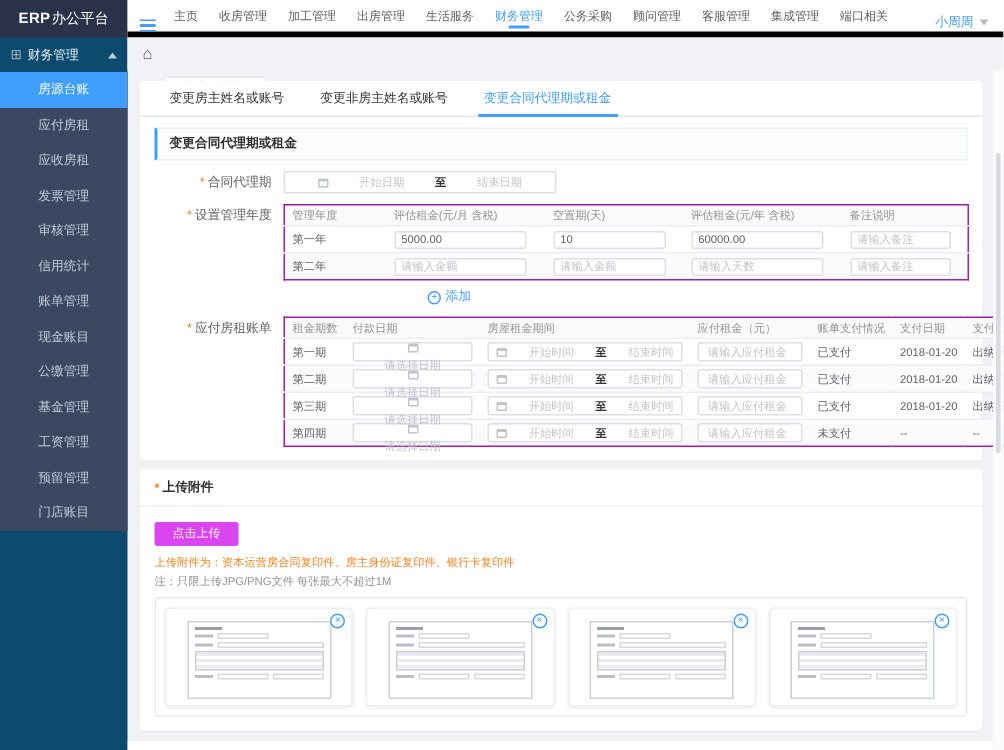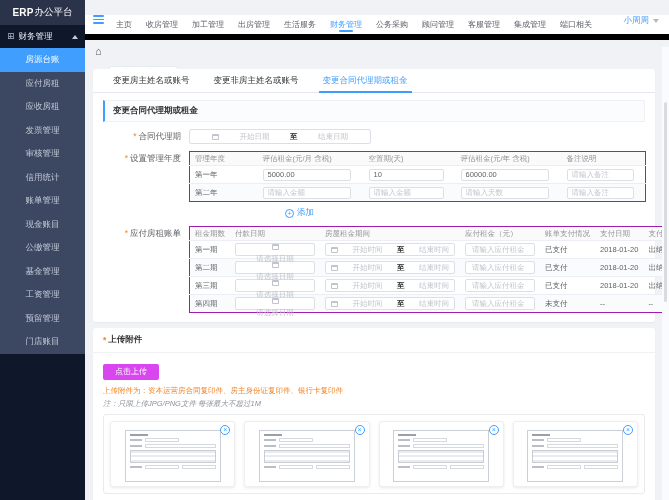--- a/index.html
+++ b/index.html
@@ -1,40 +1,40 @@
 <!DOCTYPE html>
 <html><head>
 <meta charset="utf-8">
 <style>
   * { margin:0; padding:0; box-sizing:border-box; }
   html,body { width:669px; height:500px; overflow:hidden;
     font-family:"Liberation Sans","DejaVu Sans",sans-serif; }
   .app { width:669px; height:500px; display:flex; background:#F0F2F5; }
 
   
-  .sidebar { width:85px; flex:none; background:#0f172a; display:flex; flex-direction:column; }
+  .sidebar { width:85px; flex:none; background:#0c4a6e; display:flex; flex-direction:column; }
   .logo { height:25px; flex:none; background:#2A3349; color:#fff; display:flex;
     align-items:center; justify-content:center; gap:1px; font-size:9.5px; }
   .logo b { font-size:10px; letter-spacing:.2px; }
   .menu-section { height:23px; display:flex; align-items:center; gap:4px; padding:0 7px;
     color:#E8ECF4; font-size:8.5px; cursor:pointer; }
   .grid-icon { color:#AEB7C9; font-size:9px; line-height:9px; }
   .menu-section .grow { flex:1; }
   .caret-up { width:0; height:0; border-left:3px solid transparent; border-right:3px solid transparent;
     border-bottom:4px solid #C3CBD9; }
   .submenu { list-style:none; background:#3C4761; }
   .submenu li { height:23.5px; line-height:23.5px; text-align:center; font-size:8.5px;
     color:#C3CBD9; cursor:pointer; }
   .submenu li.active { background:#409EFF; color:#fff; }
 
   
   .main { flex:1; position:relative; display:flex; flex-direction:column; min-width:0; }
 
-  .topbar { height:25px; flex:none; background:#fff; border-bottom:6px solid #000000;
-    display:flex; align-items:flex-start; padding:0 10px 0 8px;margin-top:15px; }
+  .topbar { height:25px; flex:none; background:#fff; border-bottom:4px solid #000000;
+    display:flex; align-items:flex-end; padding:0 10px 0 8px; }
   .hamburger { width:11px; display:flex; flex-direction:column; gap:2px; margin-right:12px; cursor:pointer; }
   .hamburger i { display:block; height:1.5px; background:#409EFF; border-radius:1px; }
   .nav { display:flex; gap:14px; align-items:center; height:100%; }
   .nav span { font-size:8px; color:#5A5E66; cursor:pointer; position:relative;
     height:100%; display:flex; align-items:center; }
   .nav span.active { color:#409EFF; }
   .nav span.active::after { content:""; position:absolute; left:50%; transform:translateX(-50%);
     bottom:2px; width:14px; height:2px; background:#409EFF; border-radius:1px; }
   .user { margin-left:auto; display:flex; align-items:center; gap:4px; cursor:pointer; }
   .user .uname { font-size:8.5px; color:#409EFF; }
@@ -97,21 +97,21 @@
   .card1 { padding-bottom:9px; }
 
   
   .card2 { margin-top:6px; }
   .upload-header { display:flex; align-items:center; padding:6px 10px; border-bottom:1px solid #EFF1F4;
     font-size:8.5px; color:#303133; font-weight:bold; }
   .upload-body { padding:7px 10px 9px; }
   .upload-btn { height:16px; padding:0 12px; background:#d946ef; border:none; border-radius:2px;
     color:#fff; font-size:8px; cursor:pointer; font-family:inherit; }
   .warning { margin-top:6px; font-size:7.5px; color:#F5821F; }
-  .note { margin-top:3px; font-size:7.5px; color:#909399;font-style:italic; }
+  .note { margin-top:3px; font-size:7.5px; color:#909399; }
   .thumbs { margin-top:5px; border:1px solid #E8EAEE; border-radius:3px; padding:6px; display:flex; gap:9px; }
   .thumb { position:relative; width:126px; height:66px; background:#fff; border:1px solid #EDEFF3;
     border-radius:3px; box-shadow:0 1px 3px rgba(0,0,0,.09); }
   .thumb-close { position:absolute; top:3px; right:4px; width:10px; height:10px; border:1px solid #409EFF;
     border-radius:50%; color:#409EFF; font-size:7px; line-height:8px; text-align:center;
     background:#fff; cursor:pointer; }
   .minidoc { margin:8px auto 0; width:96px; height:52px; border:1px solid #CBD0D8; padding:3px 4px;
     display:flex; flex-direction:column; gap:2px; }
   .md-title { width:18px; height:2.5px; background:#9AA0AA; }
   .md-row { display:flex; align-items:center; gap:3px; }

